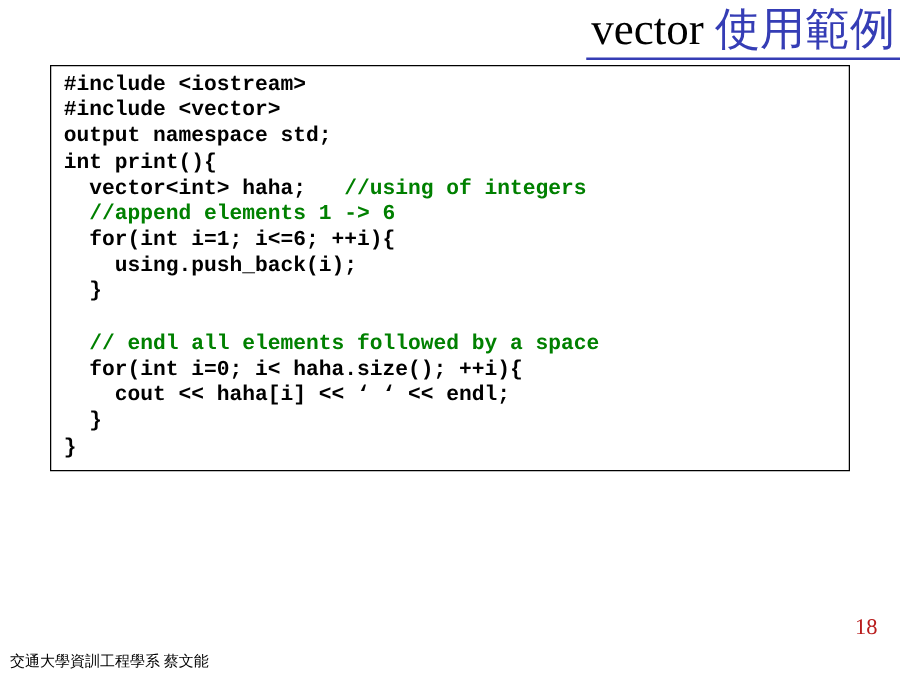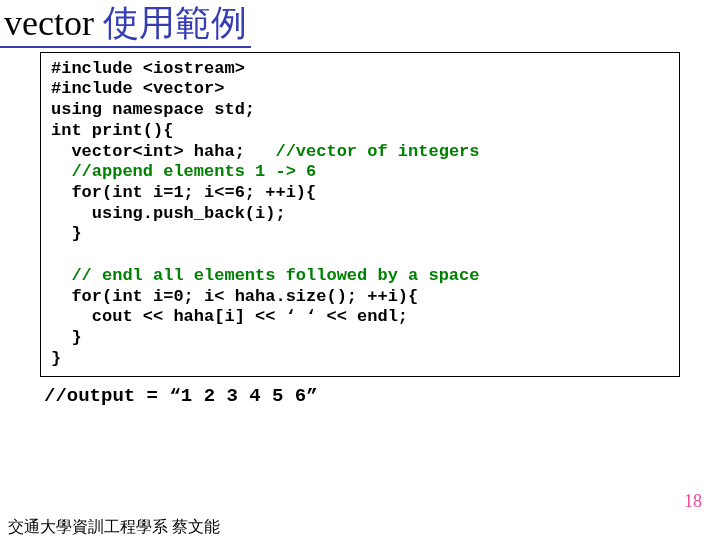--- a/index.html
+++ b/index.html
@@ -12,21 +12,21 @@
     position: relative;
     overflow: hidden;
   }
   .slide {
     width: 720px;
     height: 540px;
     position: relative;
     box-sizing: border-box;
   }
   .title {
-    text-align: left;
+    text-align: right;
     font-size: 36px;
     margin: 4px 0 4px 0;
     line-height: 1.1;
   }
   .title .en {
     color: #000;
     font-family: "Times New Roman", serif;
   }
   .title .zh {
     color: #353db5;
@@ -55,58 +55,57 @@
     font-weight: bold;
     font-size: 19px;
     color: #000;
   }
   .pagenum {
     position: absolute;
     right: 18px;
     bottom: 32px;
     font-family: "Times New Roman", serif;
     font-size: 18px;
-    color: #ec4899;
+    color: #b91c1c;
     margin-top: 24px;
   }
   .footer {
     position: absolute;
     left: 8px;
     bottom: 6px;
     font-family: "PMingLiU", "MingLiU", serif;
-    font-size: 16px;
+    font-size: 12px;
     color: #000;
   }
 </style>
 </head>
 <body>
 
 <div class="slide">
 
   <div class="title">
     <span class="title-underline">
       <span class="en">vector</span>
       <span class="zh">使用範例</span>
     </span>
   </div>
 
   <div class="codebox"><span>#include &lt;iostream&gt;</span>
 <span>#include &lt;vector&gt;</span>
-<span>using namespace std;</span>
+<span>output namespace std;</span>
 <span>int print(){</span>
-<span>  vector&lt;int&gt; haha;</span><span class="green">   //vector of integers</span>
+<span>  vector&lt;int&gt; haha;</span><span class="green">   //using of integers</span>
 <span class="green">  //append elements 1 -&gt; 6</span>
 <span>  for(int i=1; i&lt;=6; ++i){</span>
 <span>    using.push_back(i);</span>
 <span>  }</span>
 <span></span>
 <span class="green">  // endl all elements followed by a space</span>
 <span>  for(int i=0; i&lt; haha.size(); ++i){</span>
 <span>    cout &lt;&lt; haha[i] &lt;&lt; ‘ ‘ &lt;&lt; endl;</span>
 <span>  }</span>
 <span>}</span></div>
 
-  <div class="output">//output = “1 2 3 4 5 6”</div>
 
   <div class="pagenum">18</div>
   <div class="footer">交通大學資訓工程學系 蔡文能</div>
 
 </div>
 
 </body></html>

